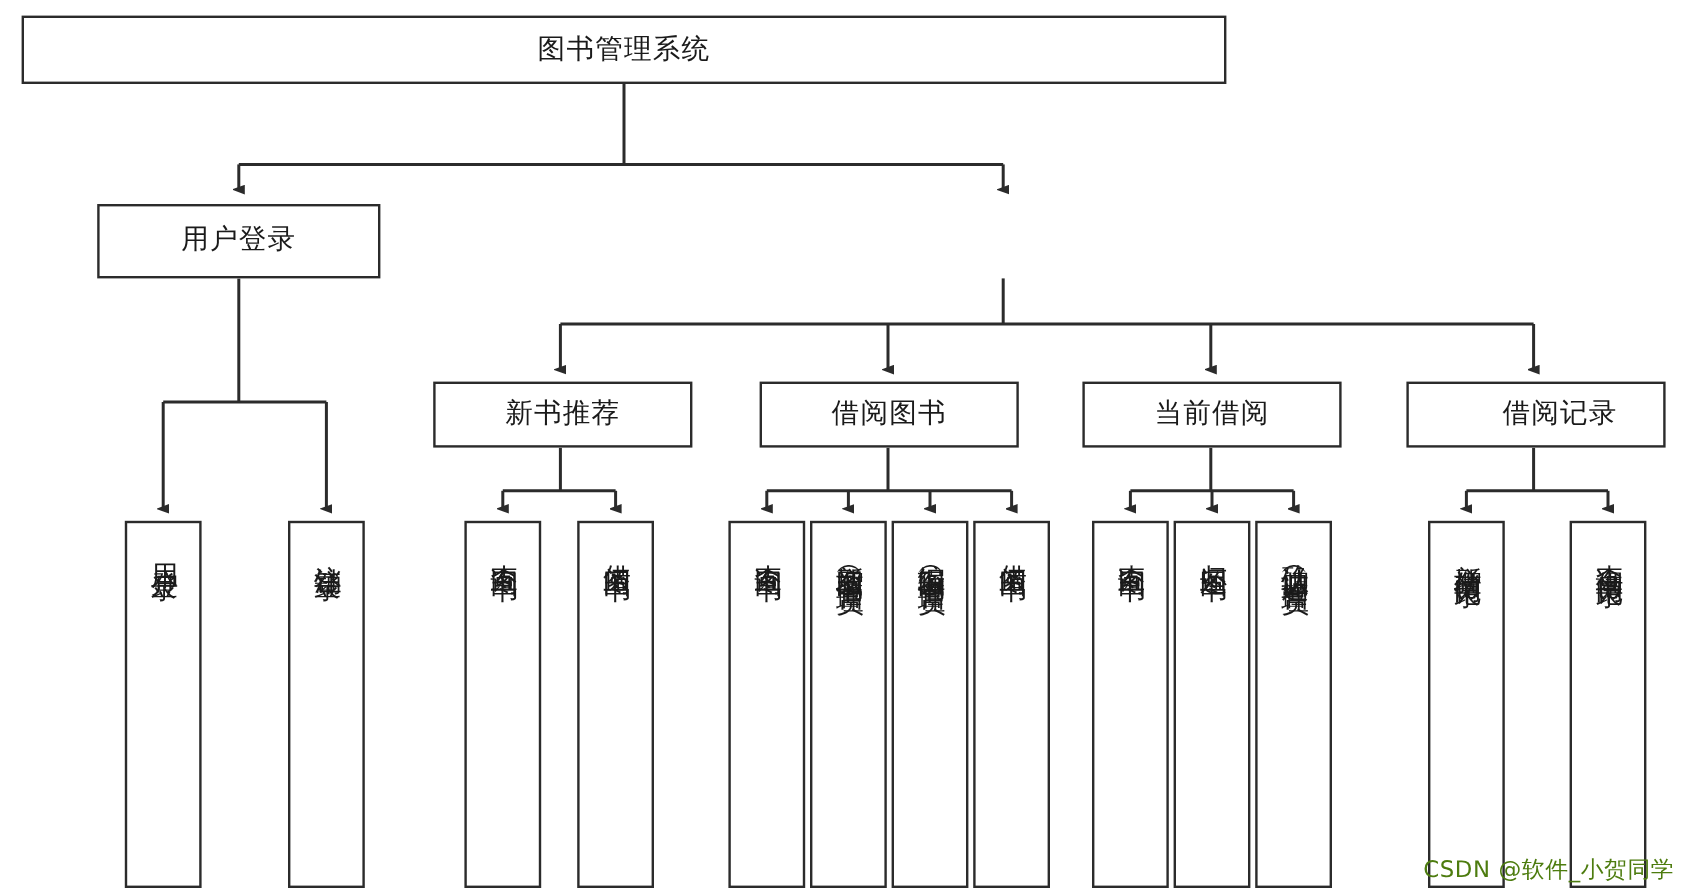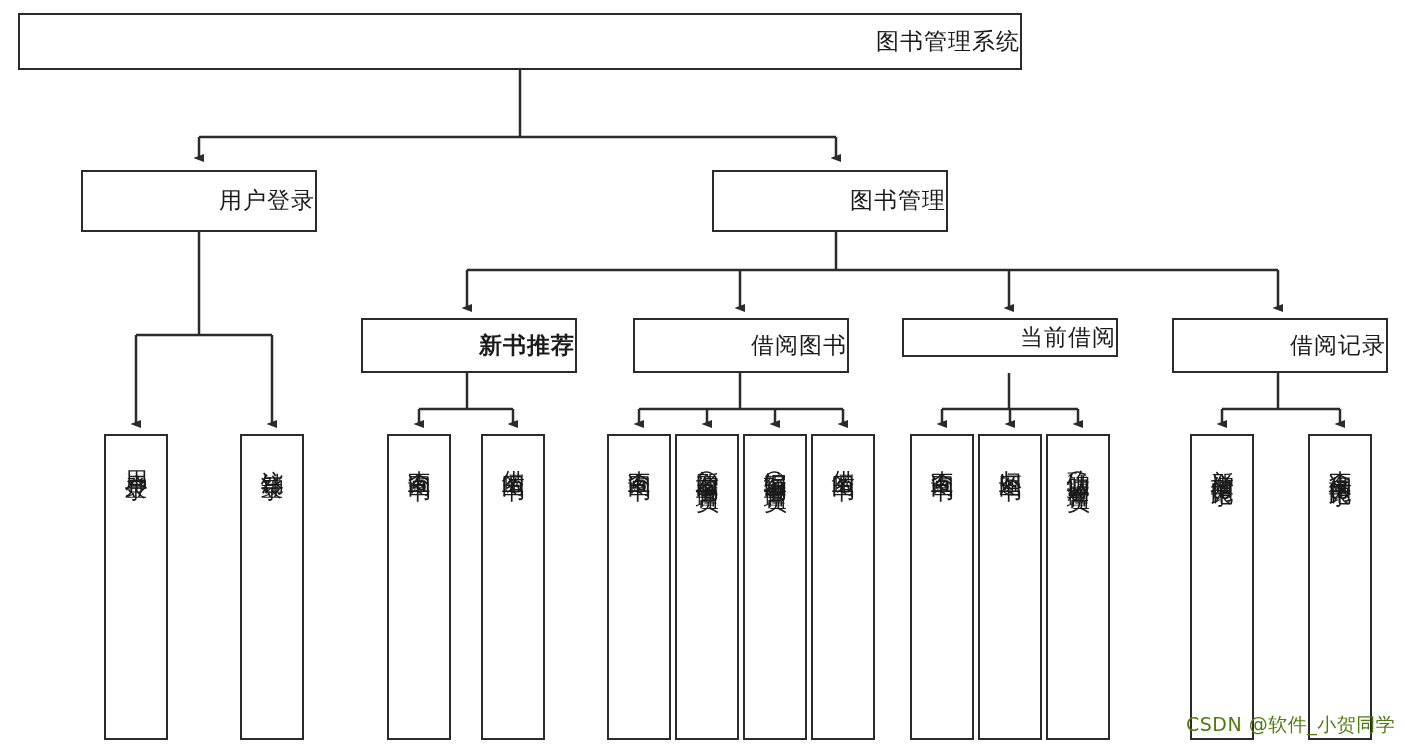--- a/index.html
+++ b/index.html
@@ -33,21 +33,20 @@
     border: 2px solid #2b2b2b;
     display: flex;
     align-items: center;
     justify-content: center;
     color: #1a1a1a;
   }
   .node.horiz {
     font-size: 23px;
     letter-spacing: 1px;
     line-height: 1.1;
-    justify-content: flex-end;
   }
   .node.root {
     font-size: 23px;
   }
   .node.vert {
     font-size: 23px;
     letter-spacing: 2px;
     align-items: flex-start;
     justify-content: center;
     padding-top: 16px;
@@ -127,31 +126,28 @@
     </g>
   </svg>
 
   <div class="node root horiz" style="left:18px; top:13px; width:1004px; height:57px;">
     <span>图书管理系统</span>
   </div>
 
   <div class="node horiz" style="left:81px; top:170px; width:236px; height:62px;">
     <span>用户登录</span>
   </div>
-  <div class="node horiz" style="left:712px; top:170px; width:236px; height:62px;">
-    <span>图书管理</span>
-  </div>
 
-  <div class="node horiz" style="left:361px; top:318px; width:216px; height:55px;font-weight:bold;">
+  <div class="node horiz" style="left:361px; top:318px; width:216px; height:55px;">
     <span>新书推荐</span>
   </div>
   <div class="node horiz" style="left:633px; top:318px; width:216px; height:55px;">
     <span>借阅图书</span>
   </div>
-  <div class="node horiz" style="left:902px; top:318px; width:216px; height:39px;">
+  <div class="node horiz" style="left:902px; top:318px; width:216px; height:55px;">
     <span>当前借阅</span>
   </div>
   <div class="node horiz" style="left:1172px; top:318px; width:216px; height:55px;padding-left:40px;">
     <span>借阅记录</span>
   </div>
 
   <div class="node vert" style="left:104px; top:434px; width:64px; height:306px;">
     <span class="vtext">用户登录</span>
   </div>
   <div class="node vert" style="left:240px; top:434px; width:64px; height:306px;">

